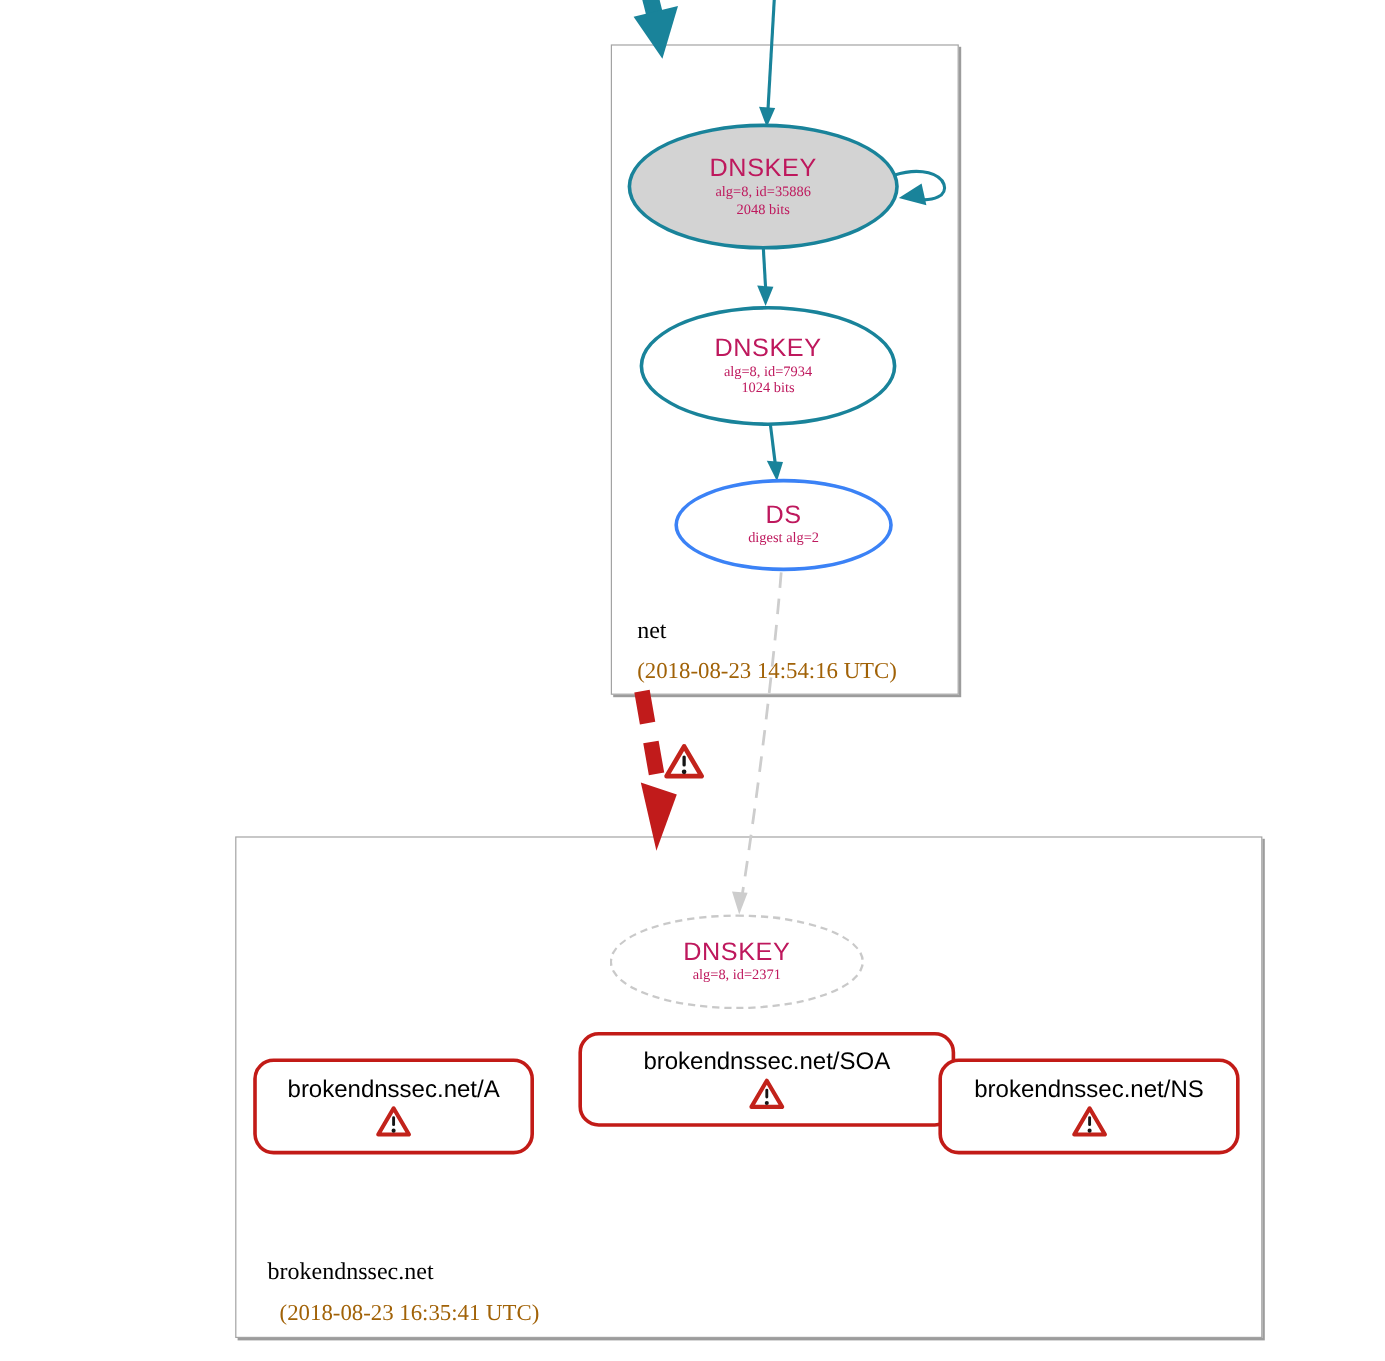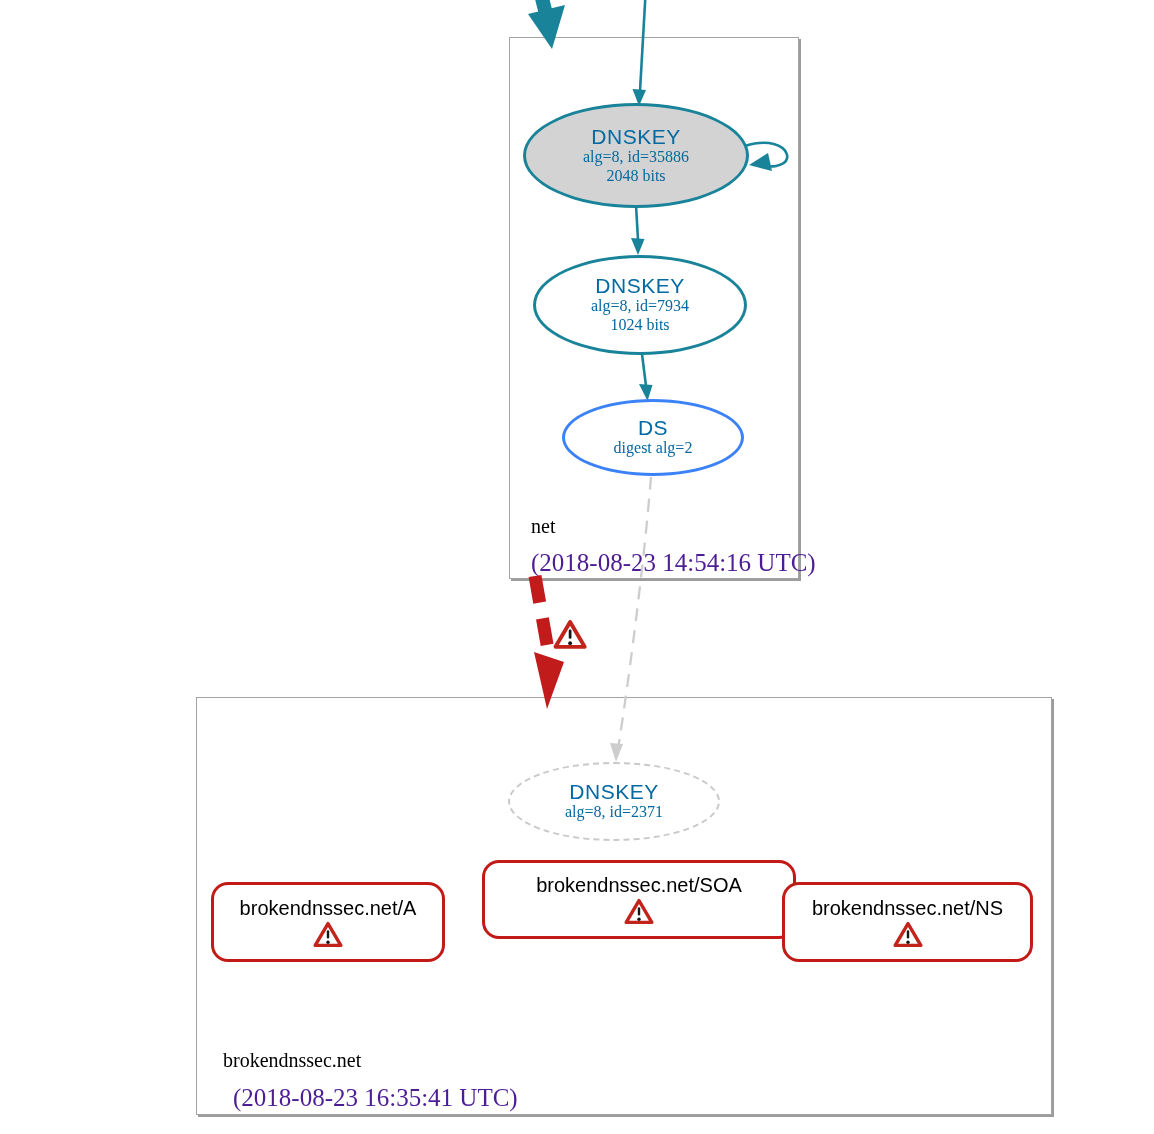--- a/index.html
+++ b/index.html
@@ -24,37 +24,37 @@
   .cluster-net{left:509px;top:37px;width:288px;height:540px;}
   .cluster-broken{left:196px;top:697px;width:854px;height:416px;}
   .zone-label{
     position:absolute;
     font-family:"Liberation Serif",serif;
     font-size:20px;color:#000;white-space:nowrap;
   }
   .zone-ts{
     position:absolute;
     font-family:"Liberation Serif",serif;
-    font-size:25px;color:#4c1d95;white-space:nowrap;
+    font-size:19px;color:#a16207;white-space:nowrap;
   }
   .node{
     position:absolute;z-index:3;
     display:flex;flex-direction:column;
     align-items:center;justify-content:center;
-    text-align:center;color:#0369a1;
+    text-align:center;color:#be185d;
     box-sizing:border-box;
   }
   .ellipse{border-radius:50%;}
   .node-title{
     font-family:"Liberation Sans",sans-serif;
     font-size:21px;line-height:1.05;letter-spacing:.5px;
   }
   .node-meta{
     font-family:"Liberation Serif",serif;
-    font-size:16px;line-height:1.18;
+    font-size:12px;line-height:1.18;
   }
   .ksk{left:523px;top:103px;width:226px;height:105px;
        background:#d3d3d3;border:3px solid #19839a;}
   .zsk{left:533px;top:255px;width:214px;height:100px;
        background:#ffffff;border:3px solid #19839a;}
   .ds{left:562px;top:399px;width:182px;height:77px;
       background:#ffffff;border:3px solid #3b82f6;}
   .dnskey-broken{left:508px;top:762px;width:212px;height:79px;
       background:#ffffff;border:2px dashed #c9c9c9;}
   .rrset{

